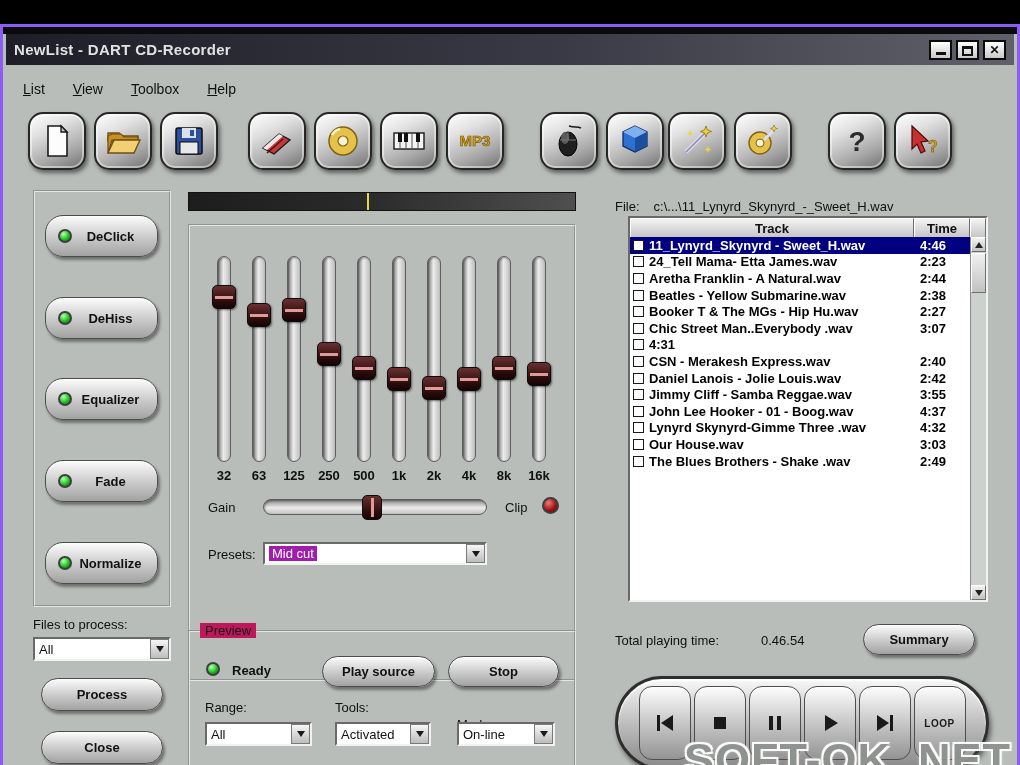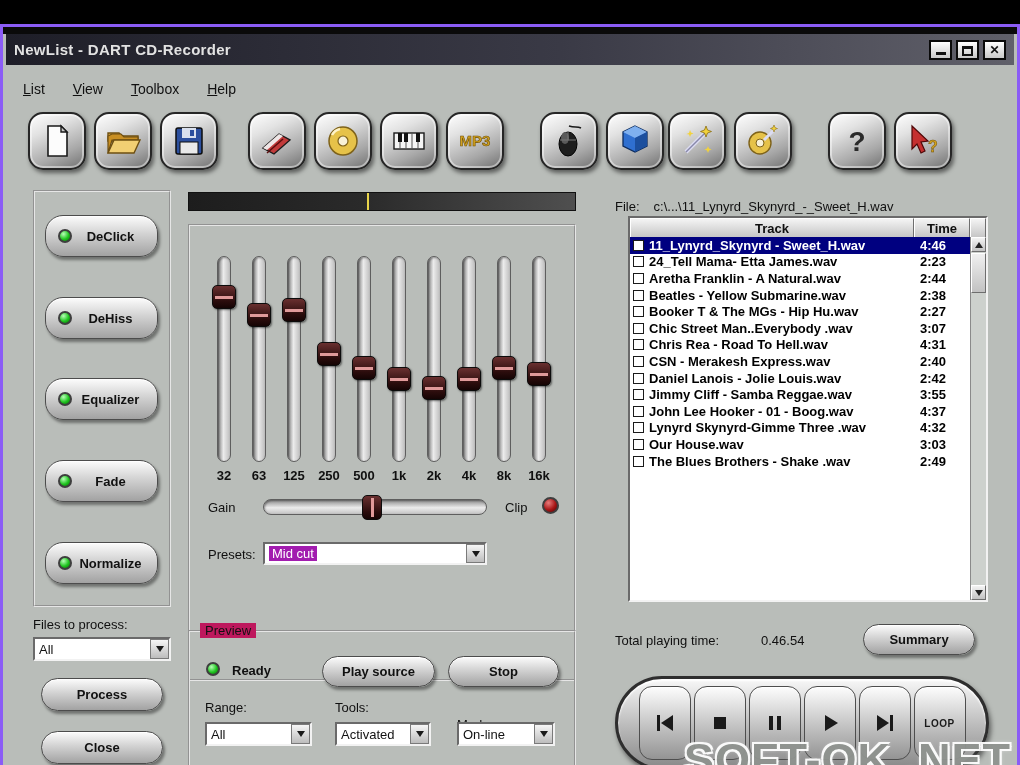--- a/index.html
+++ b/index.html
@@ -438,21 +438,20 @@
           <span class="tl-name">Booker T &amp; The MGs - Hip Hu.wav</span>
           <span class="tl-time">2:27</span>
         </div>
         <div class="tl-row">
           <span class="tl-check"></span>
           <span class="tl-name">Chic Street Man..Everybody .wav</span>
           <span class="tl-time">3:07</span>
         </div>
         <div class="tl-row">
           <span class="tl-check"></span>
-          <span class="tl-name">Chris Rea - Road To Hell.wav</span>
           <span class="tl-time">4:31</span>
         </div>
         <div class="tl-row">
           <span class="tl-check"></span>
           <span class="tl-name">CSN - Merakesh Express.wav</span>
           <span class="tl-time">2:40</span>
         </div>
         <div class="tl-row">
           <span class="tl-check"></span>
           <span class="tl-name">Daniel Lanois - Jolie Louis.wav</span>

